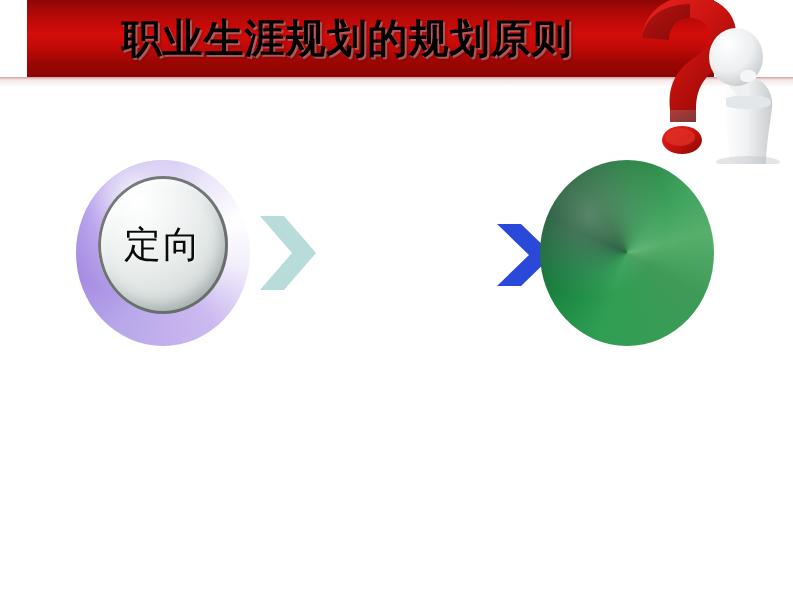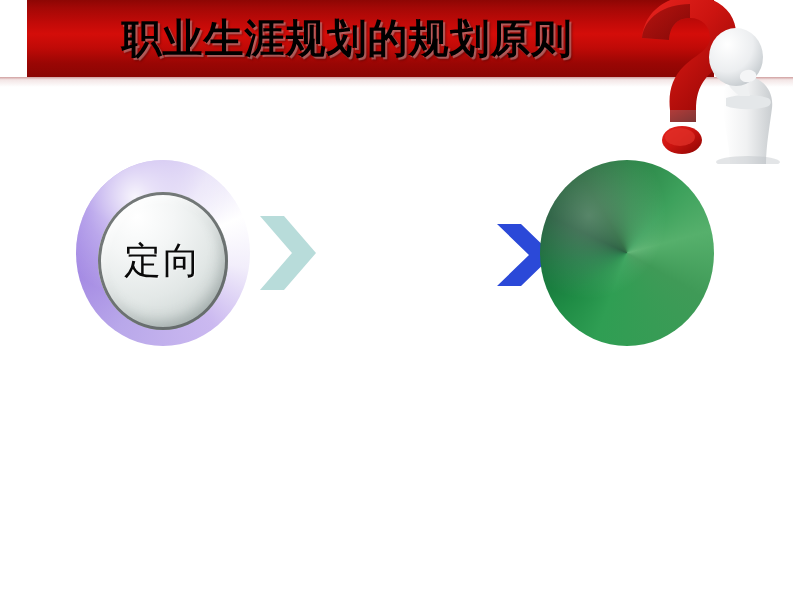--- a/index.html
+++ b/index.html
@@ -81,21 +81,21 @@
     height: 186px;
   }
   .ring {
     position: absolute;
     inset: 0;
     border-radius: 50%;
   }
   .inner {
     position: absolute;
     left: 22px;
-    top: 32px;
+    top: 16px;
     width: 130px;
     height: 138px;
     border-radius: 50%;
     background:
       radial-gradient(ellipse 120% 120% at 30% 18%,
         #ffffff 0%,
         #f4f6f6 24%,
         #e3e8e7 50%,
         #ccd4d2 74%,
         #bcc6c4 100%);

